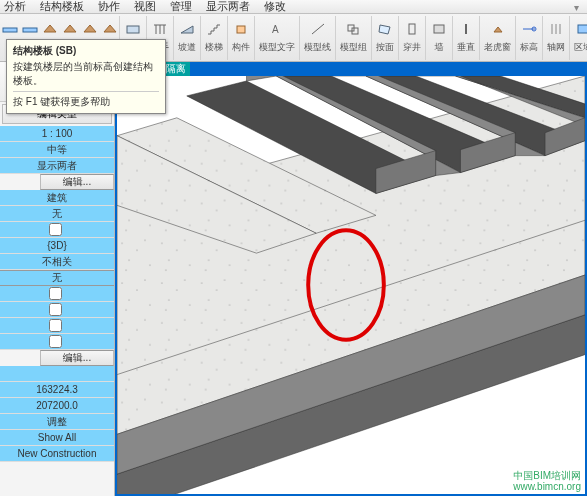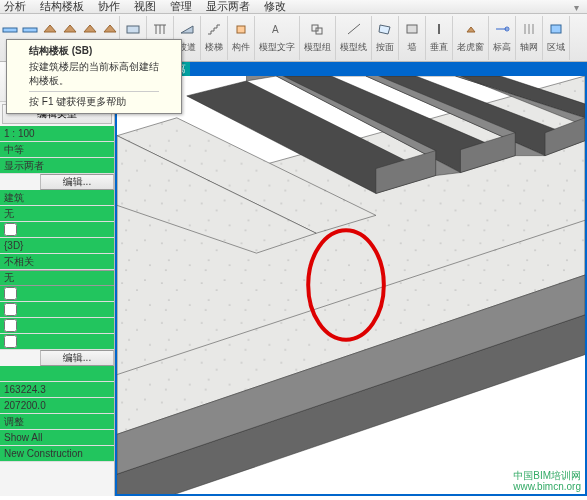--- a/index.html
+++ b/index.html
@@ -9,31 +9,31 @@
 .menubar span { cursor: default; }
 .qat { position: absolute; right: 8px; top: 2px; color: #888; font-size: 10px; }
 
 .ribbon { height: 48px; background: linear-gradient(#f4f4f4,#e6e6e6); border-bottom: 1px solid #b8b8b8; display: flex; align-items: flex-start; padding: 2px 0; position: relative; }
 .ribbon-group { display: flex; flex-direction: column; align-items: center; padding: 2px 4px; border-right: 1px solid #d0d0d0; height: 44px; }
 .ribbon-icons { display: flex; gap: 2px; }
 .ribbon-icon { width: 18px; height: 22px; display: flex; flex-direction: column; align-items: center; justify-content: center; }
 .ribbon-icon svg { width: 16px; height: 14px; }
 .ribbon-label { font-size: 9px; color: #555; margin-top: 1px; white-space: nowrap; }
 
-.tooltip { position: absolute; left: 6px; top: 25px; background: #fffff0; border: 1px solid #888; padding: 4px 22px; font-size: 10px; color: #333; z-index: 100; box-shadow: 1px 1px 3px rgba(0,0,0,.3); width: 176px; }
+.tooltip { position: absolute; left: 6px; top: 25px; background: #fffff0; border: 1px solid #888; padding: 4px 6px; font-size: 10px; color: #333; z-index: 100; box-shadow: 1px 1px 3px rgba(0,0,0,.3); width: 160px; }
 .tooltip .tt-title { font-weight: bold; margin-bottom: 2px; }
 .tooltip hr { margin: 3px 0; border: none; border-top: 1px solid #ccc; }
 
 .workarea { display: flex; height: calc(100% - 66px); }
 
 .props { width: 115px; background: #f4f4f4; border-right: 1px solid #b8b8b8; display: flex; flex-direction: column; overflow-y: auto; }
 .props-header { height: 40px; background: linear-gradient(#fafafa,#ececec); border-bottom: 1px solid #ccc; display: flex; align-items: center; padding-left: 4px; gap: 4px; }
 .props-header svg { width: 30px; height: 30px; }
 .edit-type { height: 20px; background: linear-gradient(#f8f8f8,#e6e6e6); border: 1px solid #bbb; margin: 2px; display: flex; align-items: center; justify-content: center; font-size: 10px; }
-.prop-row { height: 16px; border-bottom: 1px solid #ddd; display: flex; align-items: center; padding: 0 4px; font-size: 10px; background: #22c55e; color: #333; }
+.prop-row { height: 16px; border-bottom: 1px solid #ddd; display: flex; align-items: center; padding: 0 4px; font-size: 10px; background: #7dd3fc; color: #333; justify-content: center; }
 .prop-row.btn { background: linear-gradient(#f6f6f6,#e4e4e4); justify-content: center; border: 1px solid #bbb; margin-left: 40px; }
 .prop-row input[type=checkbox] { margin-right: 3px; }
 
 .viewport { flex: 1; position: relative; background: #14532d; overflow: hidden; }
 .viewport-border { position: absolute; inset: 0; border: 2px solid #0066cc; border-top: 14px solid #0066cc; }
 .viewport-title { position: absolute; top: 0; left: 4px; color: #fff; background: #00a0a0; font-size: 10px; padding: 0 4px; z-index: 2; }
 .scene { position: absolute; inset: 14px 2px 2px 2px; background: #fff; }
 .scene svg { width: 100%; height: 100%; }
 
 .watermark { position: absolute; right: 6px; bottom: 4px; font-size: 10px; color: #3a6; text-align: right; line-height: 1.1; }
@@ -142,41 +142,49 @@
       <div class="ribbon-icon">
         <svg viewBox="0 0 16 14">
           <text x="3" y="11" font-size="10" fill="#666">A</text>
         </svg>
       </div>
       <div class="ribbon-label">模型文字</div>
     </div>
   <div class="ribbon-group">
       <div class="ribbon-icon">
         <svg viewBox="0 0 16 14">
+          <line x1="2" y1="12" x2="14" y2="2" stroke="#666"></line>
+        </svg>
+      </div>
+      <div class="ribbon-label">模型线</div>
+    </div>
+  <div class="ribbon-group">
+      <div class="ribbon-icon">
+        <svg viewBox="0 0 16 14">
           <rect x="2" y="3" width="6" height="6" fill="none" stroke="#666"></rect>
           <rect x="6" y="6" width="6" height="6" fill="none" stroke="#666"></rect>
         </svg>
       </div>
       <div class="ribbon-label">模型组</div>
     </div>
   <div class="ribbon-group">
       <div class="ribbon-icon">
         <svg viewBox="0 0 16 14">
-          <line x1="2" y1="12" x2="14" y2="2" stroke="#666"></line>
-        </svg>
-      </div>
-      <div class="ribbon-label">模型线</div>
-    </div>
-  <div class="ribbon-group">
-      <div class="ribbon-icon">
-        <svg viewBox="0 0 16 14">
           <polygon points="3,3 13,5 11,12 2,10" fill="#def" stroke="#567"></polygon>
         </svg>
       </div>
       <div class="ribbon-label">按面</div>
+    </div>
+  <div class="ribbon-group">
+      <div class="ribbon-icon">
+        <svg viewBox="0 0 16 14">
+          <rect x="5" y="2" width="6" height="10" fill="#eee" stroke="#666"></rect>
+        </svg>
+      </div>
+      <div class="ribbon-label">穿井</div>
     </div>
   <div class="ribbon-group">
       <div class="ribbon-icon">
         <svg viewBox="0 0 16 14">
           <rect x="3" y="3" width="10" height="8" fill="#ddd" stroke="#666"></rect>
         </svg>
       </div>
       <div class="ribbon-label">墙</div>
     </div>
   <div class="ribbon-group">

